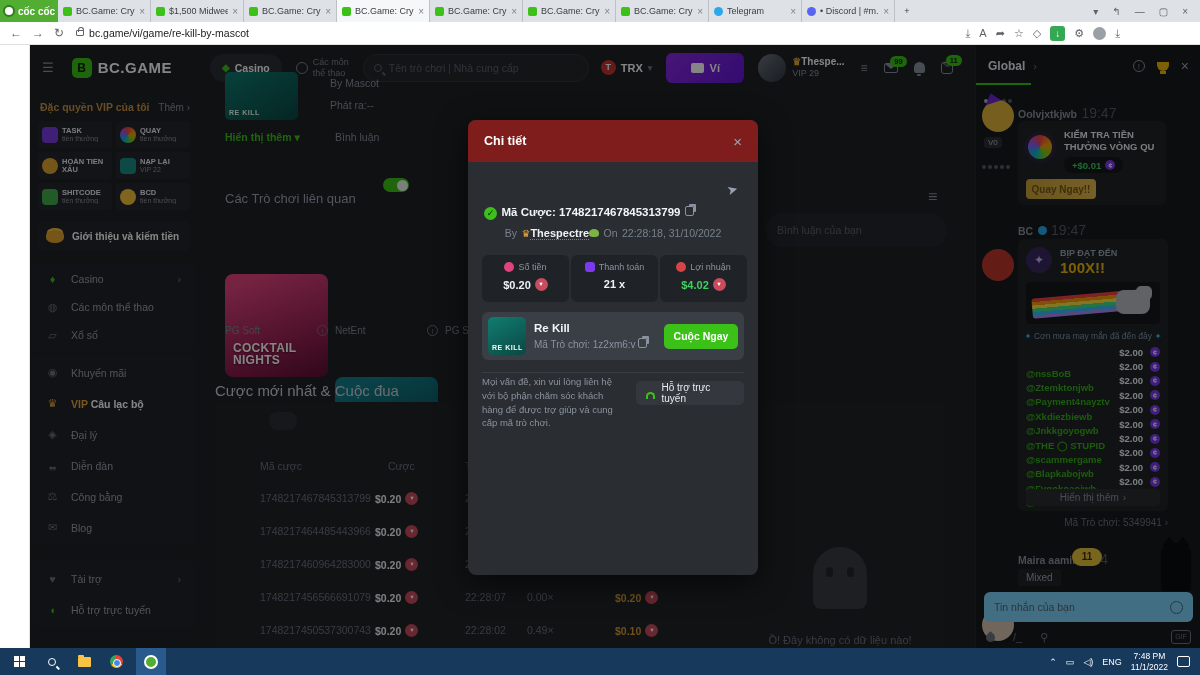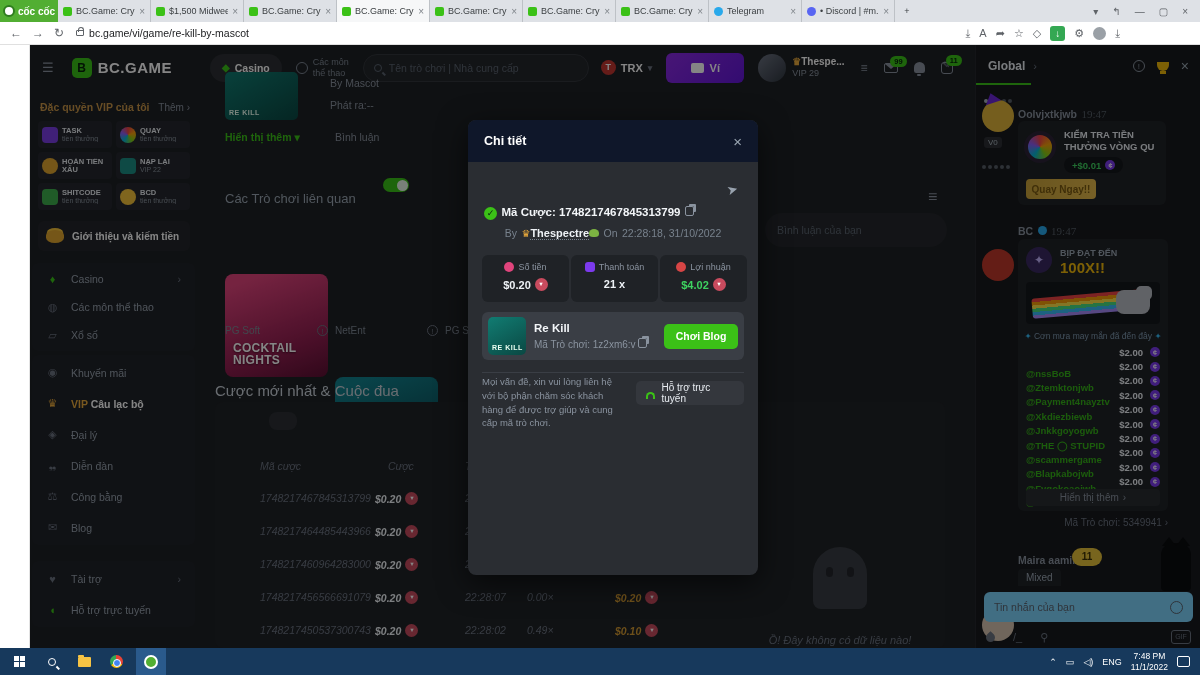--- a/index.html
+++ b/index.html
@@ -94,38 +94,38 @@
   .gcard { width:103px; height:103px; border-radius:8px; position:relative; overflow:hidden; }
   .gcard .gt { position:absolute; left:8px; bottom:10px; color:#fff; font-weight:bold; font-size:12px; line-height:1.05; letter-spacing:.3px; text-shadow:0 1px 2px rgba(0,0,0,.5); }
   .g1 { background:linear-gradient(160deg,#e0447c 10%,#8e1d4e 70%,#5c1033); }
   .g2 { background:linear-gradient(160deg,#12808c 10%,#0a4a52 70%,#06333b); }
   .g3 { background:linear-gradient(160deg,#7c3aed 10%,#44189c 70%,#2b0f66); }
   .prov { color:#7d8793; font-size:10px; display:flex; align-items:center; justify-content:space-between; width:103px; }
   .info-i { width:11px; height:11px; border-radius:50%; border:1px solid #6b7380; color:#6b7380; font-size:8px; text-align:center; line-height:11px; }
   .cmt { background:#25282c; border-radius:17px; color:#5b6470; font-size:10.5px; display:flex; align-items:center; padding:0 12px; }
 
   .bets-h { color:#c8d0d8; font-size:15px; }
-  .betpanel { background:#202327; border-radius:8px;font-style:italic; }
+  .betpanel { background:#202327; border-radius:8px; }
   .btab { color:#7d8793; font-size:11px; padding:9px 14px; }
   .btab.active { background:#2c2f34; border-radius:8px; color:#fff; font-weight:bold; }
   .bhead { color:#6b7380; font-size:10.5px; }
   .brow { position:relative; height:33px; }
   .bcell { position:absolute; top:10px; font-size:10.5px; color:#6b7380; white-space:nowrap; }
   .bet-amt { color:#eef2f6; font-weight:bold; display:flex; gap:4px; align-items:center; }
   .profit { color:#d29932; font-weight:bold; display:flex; gap:4px; align-items:center; }
   .trxcoin { width:13px; height:13px; border-radius:50%; background:#c84b5e; color:#fff; font-size:8px; display:inline-flex; align-items:center; justify-content:center; }
   .trxcoin:after { content:"▼"; transform:scale(.7); }
   .ghost { width:54px; height:62px; background:#383d44; border-radius:27px 27px 8px 8px; position:relative; }
   .ghost:before { content:""; position:absolute; left:13px; top:20px; width:7px; height:10px; border-radius:4px; background:#23262b; }
   .ghost:after { content:""; position:absolute; right:13px; top:20px; width:7px; height:10px; border-radius:4px; background:#23262b; }
   .nodata { color:#6b7380; font-size:11px; }
 
   
   .modal { left:468px; top:120px; width:290px; height:455px; background:#2a2d32; border-radius:8px; z-index:8; box-shadow:0 8px 30px rgba(0,0,0,.6); }
-  .mhead { position:absolute; left:0; top:0; width:290px; height:42px; background:#0f172a; border-radius:8px 8px 0 0; display:flex; align-items:center; justify-content:space-between; padding:0 16px; }
+  .mhead { position:absolute; left:0; top:0; width:290px; height:42px; background:#7f1d1d; border-radius:8px 8px 0 0; display:flex; align-items:center; justify-content:space-between; padding:0 16px; }
   .mtitle { color:#fff; font-weight:bold; font-size:12.5px; }
   .mclose { color:#9aa6b2; font-size:15px; }
   .share { color:#98a2ae; font-size:13px; transform:rotate(-15deg); }
   .checkc { width:13px; height:13px; border-radius:50%; background:#3bc117; color:#06230c; font-size:9px; display:inline-flex; align-items:center; justify-content:center; }
   .checkc:after { content:"✓"; }
   .copyic { width:9px; height:10px; border:1.5px solid #8a939f; border-radius:2px; box-shadow:3px -3px 0 -1px #8a939f; display:inline-block; }
   .betid { color:#f2f5f8; font-weight:bold; font-size:11.5px; }
   .mgray { color:#78828d; font-size:10.5px; }
   .muser { color:#eef2f6; font-weight:bold; font-size:11px; border-bottom:1px dotted #78828d; }
   .crown { color:#e8a93c; font-size:10px; }
@@ -151,21 +151,21 @@
   .infoc { width:12px; height:12px; border-radius:50%; border:1.5px solid #8a939f; color:#8a939f; font-size:8px; text-align:center; line-height:11px; }
   .trophy { width:12px; height:9px; background:#f0b90b; border-radius:0 0 6px 6px; position:relative; }
   .trophy:after { content:""; position:absolute; left:3px; bottom:-3px; width:6px; height:3px; background:#f0b90b; }
   .cclose { color:#9aa6b2; font-size:14px; }
   .cunderline { position:absolute; left:0; top:38px; width:55px; height:2px; background:#3bc117; }
   .lvldots span { display:inline-block; width:4px; height:4px; border-radius:50%; background:#565e67; margin-right:2px; }
   .lvldots span.on { background:#aab4bd; }
   .cav { width:32px; height:32px; border-radius:50%; position:relative; }
   .cav .hat { position:absolute; left:2px; top:-7px; border-left:8px solid transparent; border-right:8px solid transparent; border-bottom:10px solid #6d28d9; transform:rotate(-18deg); }
   .cuser { color:#8a939f; font-weight:bold; font-size:10.5px; }
-  .ctime { color:#565e67; font-size:11px;font-family:Liberation Serif, serif; }
+  .ctime { color:#565e67; font-size:14px; }
   .vbadge { background:#2c2f34; color:#aab4bd; font-size:8px; border-radius:3px; padding:1px 4px; }
   .ccard { background:#202328; border-radius:6px; position:absolute; }
   .wheel { width:32px; height:32px; border-radius:50%; background:conic-gradient(#ef4444,#f59e0b,#84cc16,#06b6d4,#8b5cf6,#ef4444); border:4px solid #2d2438; }
   .ctitle { color:#e8ecf1; font-weight:bold; font-size:9.5px; line-height:1.25; }
   .amtpill { background:#15171b; border-radius:8px; height:16px; display:inline-flex; align-items:center; gap:4px; padding:0 8px; color:#3ed160; font-weight:bold; font-size:9.5px; }
   .ccoin { width:10px; height:10px; border-radius:50%; background:#7c3aed; color:#fff; font-size:7px; display:inline-flex; align-items:center; justify-content:center; }
   .ccoin:after { content:"¢"; }
   .goldbtn { background:linear-gradient(90deg,#caa33b,#e3b84a); border-radius:4px; color:#7a5a12; font-weight:bold; font-size:10px; display:flex; align-items:center; justify-content:center; }
   .sparkc { width:26px; height:26px; border-radius:50%; background:#3b2a63; color:#c4b5fd; font-size:12px; text-align:center; line-height:26px; }
   .biplab { color:#9aa6b2; font-weight:bold; font-size:9px; }
@@ -695,21 +695,21 @@
         </div>
     </div>
     <div class="gamerow">
       <div class="thumb" style="width:38px;height:38px">
           <span>RE KILL</span>
         </div>
       <div>
         <div style="color:#f2f5f8;font-weight:bold;font-size:11.5px">Re Kill</div>
         <div style="color:#8a939f;font-size:10px;margin-top:4px"><span>Mã Trò chơi: 1z2xm6:v</span> <span class="copyic"></span></div>
       </div>
-      <div class="playbtn">Chơi Blog</div>
+      <div class="playbtn">Cuộc Ngay</div>
     </div>
     <div class="suppwrap">
       <div class="supptext">Mọi vấn đề, xin vui lòng liên hệ với bộ phận chăm sóc khách hàng để được trợ giúp và cung cấp mã trò chơi.</div>
       <div class="suppbtn">
         <span class="headset"></span>
         <span>Hỗ trợ trực tuyến</span>
       </div>
     </div>
   </div>
 

